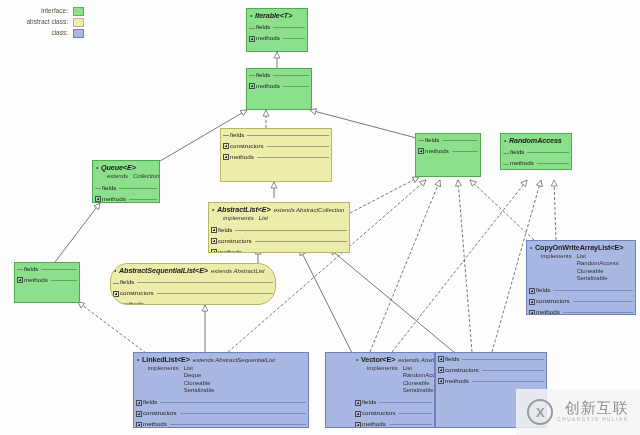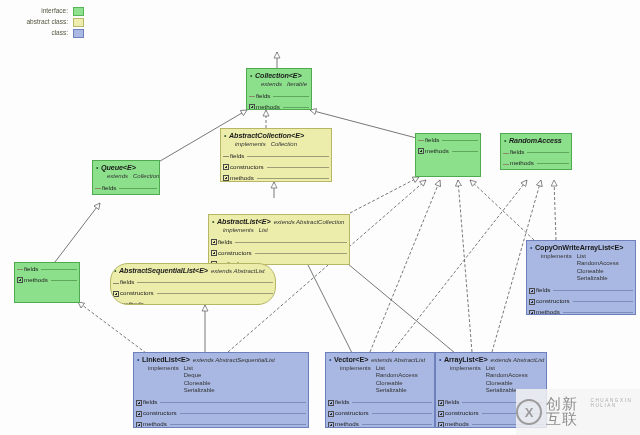--- a/index.html
+++ b/index.html
@@ -199,21 +199,21 @@
     content: "X";
     position: absolute;
     left: 0; right: 0; top: 50%;
     transform: translateY(-50%);
     text-align: center;
     font-size: 13px;
     font-weight: bold;
     color: #9b9b9b;
     font-family: "Liberation Sans", sans-serif;
   }
-  .wm-text { display: flex; flex-direction: row; line-height: 1; }
+  .wm-text { display: flex; flex-direction: column; line-height: 1; align-items: flex-end; }
   .wm-cn {
     font-size: 15px;
     color: #8f8f8f;
     letter-spacing: 1px;
     font-family: "DejaVu Sans", sans-serif;
   }
   .wm-en {
     font-size: 4.6px;
     color: #a9a9a9;
     letter-spacing: 1.6px;
@@ -281,59 +281,53 @@
     <div class="legend-row">
       <span class="legend-label">abstract class:</span>
       <span class="legend-swatch sw-abstract"></span>
     </div>
     <div class="legend-row">
       <span class="legend-label">class:</span>
       <span class="legend-swatch sw-class"></span>
     </div>
   </div>
 
+  <div class="node iface" style="left:246px; top:8px; width:62px; height:44px;">
+    <div class="nhead">
+      <div class="ntitle-line">
+        <span class="bullet">•</span>
+        <span class="ntitle">Iterable&lt;T&gt;</span>
+      </div>
+    </div>
+    <div class="ncomp">
+      <span class="toggle none"></span>
+      <span class="clabel">fields</span>
+      <span class="rule"></span>
+    </div>
+    <div class="ncomp">
+      <span class="toggle plus"></span>
+      <span class="clabel">methods</span>
+      <span class="rule"></span>
+    </div>
+  </div>
 
   <div class="node iface" style="left:246px; top:68px; width:66px; height:42px;">
-    <div class="nhead">
-      <div class="ntitle-line">
-        <span class="bullet">•</span>
-        <span class="ntitle">Collection&lt;E&gt;</span>
-      </div>
-      <div class="nrel">
-        <span class="kw">extends</span>
-        <span class="vals">
-            <span>Iterable</span>
-          </span>
-      </div>
-    </div>
     <div class="ncomp">
       <span class="toggle none"></span>
       <span class="clabel">fields</span>
       <span class="rule"></span>
     </div>
     <div class="ncomp">
       <span class="toggle plus"></span>
       <span class="clabel">methods</span>
       <span class="rule"></span>
     </div>
   </div>
 
   <div class="node abstract" style="left:220px; top:128px; width:112px; height:54px;">
-    <div class="nhead">
-      <div class="ntitle-line">
-        <span class="bullet">•</span>
-        <span class="ntitle">AbstractCollection&lt;E&gt;</span>
-      </div>
-      <div class="nrel">
-        <span class="kw">implements</span>
-        <span class="vals">
-            <span>Collection</span>
-          </span>
-      </div>
-    </div>
     <div class="ncomp">
       <span class="toggle none"></span>
       <span class="clabel">fields</span>
       <span class="rule"></span>
     </div>
     <div class="ncomp">
       <span class="toggle plus"></span>
       <span class="clabel">constructors</span>
       <span class="rule"></span>
     </div>
@@ -369,21 +363,21 @@
       <span class="clabel">fields</span>
       <span class="rule"></span>
     </div>
     <div class="ncomp">
       <span class="toggle none"></span>
       <span class="clabel">methods</span>
       <span class="rule"></span>
     </div>
   </div>
 
-  <div class="node iface" style="left:92px; top:160px; width:68px; height:35px;">
+  <div class="node iface" style="left:92px; top:160px; width:68px; height:43px;">
     <div class="nhead">
       <div class="ntitle-line">
         <span class="bullet">•</span>
         <span class="ntitle">Queue&lt;E&gt;</span>
       </div>
       <div class="nrel">
         <span class="kw">extends</span>
         <span class="vals">
             <span>Collection</span>
           </span>
@@ -394,21 +388,21 @@
       <span class="clabel">fields</span>
       <span class="rule"></span>
     </div>
     <div class="ncomp">
       <span class="toggle plus"></span>
       <span class="clabel">methods</span>
       <span class="rule"></span>
     </div>
   </div>
 
-  <div class="node abstract" style="left:208px; top:214px; width:142px; height:51px;">
+  <div class="node abstract" style="left:208px; top:202px; width:142px; height:51px;">
     <div class="nhead">
       <div class="ntitle-line">
         <span class="bullet">•</span>
         <span class="ntitle">AbstractList&lt;E&gt;</span>
         <span class="ntitle-suffix">extends AbstractCollection</span>
       </div>
       <div class="nrel">
         <span class="kw">implements</span>
         <span class="vals">
             <span>List</span>
@@ -530,21 +524,21 @@
       <span class="clabel">constructors</span>
       <span class="rule"></span>
     </div>
     <div class="ncomp">
       <span class="toggle plus"></span>
       <span class="clabel">methods</span>
       <span class="rule"></span>
     </div>
   </div>
 
-  <div class="node klass" style="left:325px; top:352px; width:110px; height:76px;">
+  <div class="node klass" style="left:325px; top:352px; width:110px; height:76px;padding-left:27px;">
     <div class="nhead">
       <div class="ntitle-line">
         <span class="bullet">•</span>
         <span class="ntitle">Vector&lt;E&gt;</span>
         <span class="ntitle-suffix">extends AbstractList</span>
       </div>
       <div class="nrel">
         <span class="kw">implements</span>
         <span class="vals">
           <span>List</span>
@@ -565,36 +559,20 @@
       <span class="rule"></span>
     </div>
     <div class="ncomp">
       <span class="toggle plus"></span>
       <span class="clabel">methods</span>
       <span class="rule"></span>
     </div>
   </div>
 
   <div class="node klass" style="left:435px; top:352px; width:112px; height:76px;">
-    <div class="nhead">
-      <div class="ntitle-line">
-        <span class="bullet">•</span>
-        <span class="ntitle">ArrayList&lt;E&gt;</span>
-        <span class="ntitle-suffix">extends AbstractList</span>
-      </div>
-      <div class="nrel">
-        <span class="kw">implements</span>
-        <span class="vals">
-          <span>List</span>
-          <span>RandomAccess</span>
-          <span>Cloneable</span>
-          <span>Serializable</span>
-        </span>
-      </div>
-    </div>
     <div class="ncomp">
       <span class="toggle plus"></span>
       <span class="clabel">fields</span>
       <span class="rule"></span>
     </div>
     <div class="ncomp">
       <span class="toggle plus"></span>
       <span class="clabel">constructors</span>
       <span class="rule"></span>
     </div>

